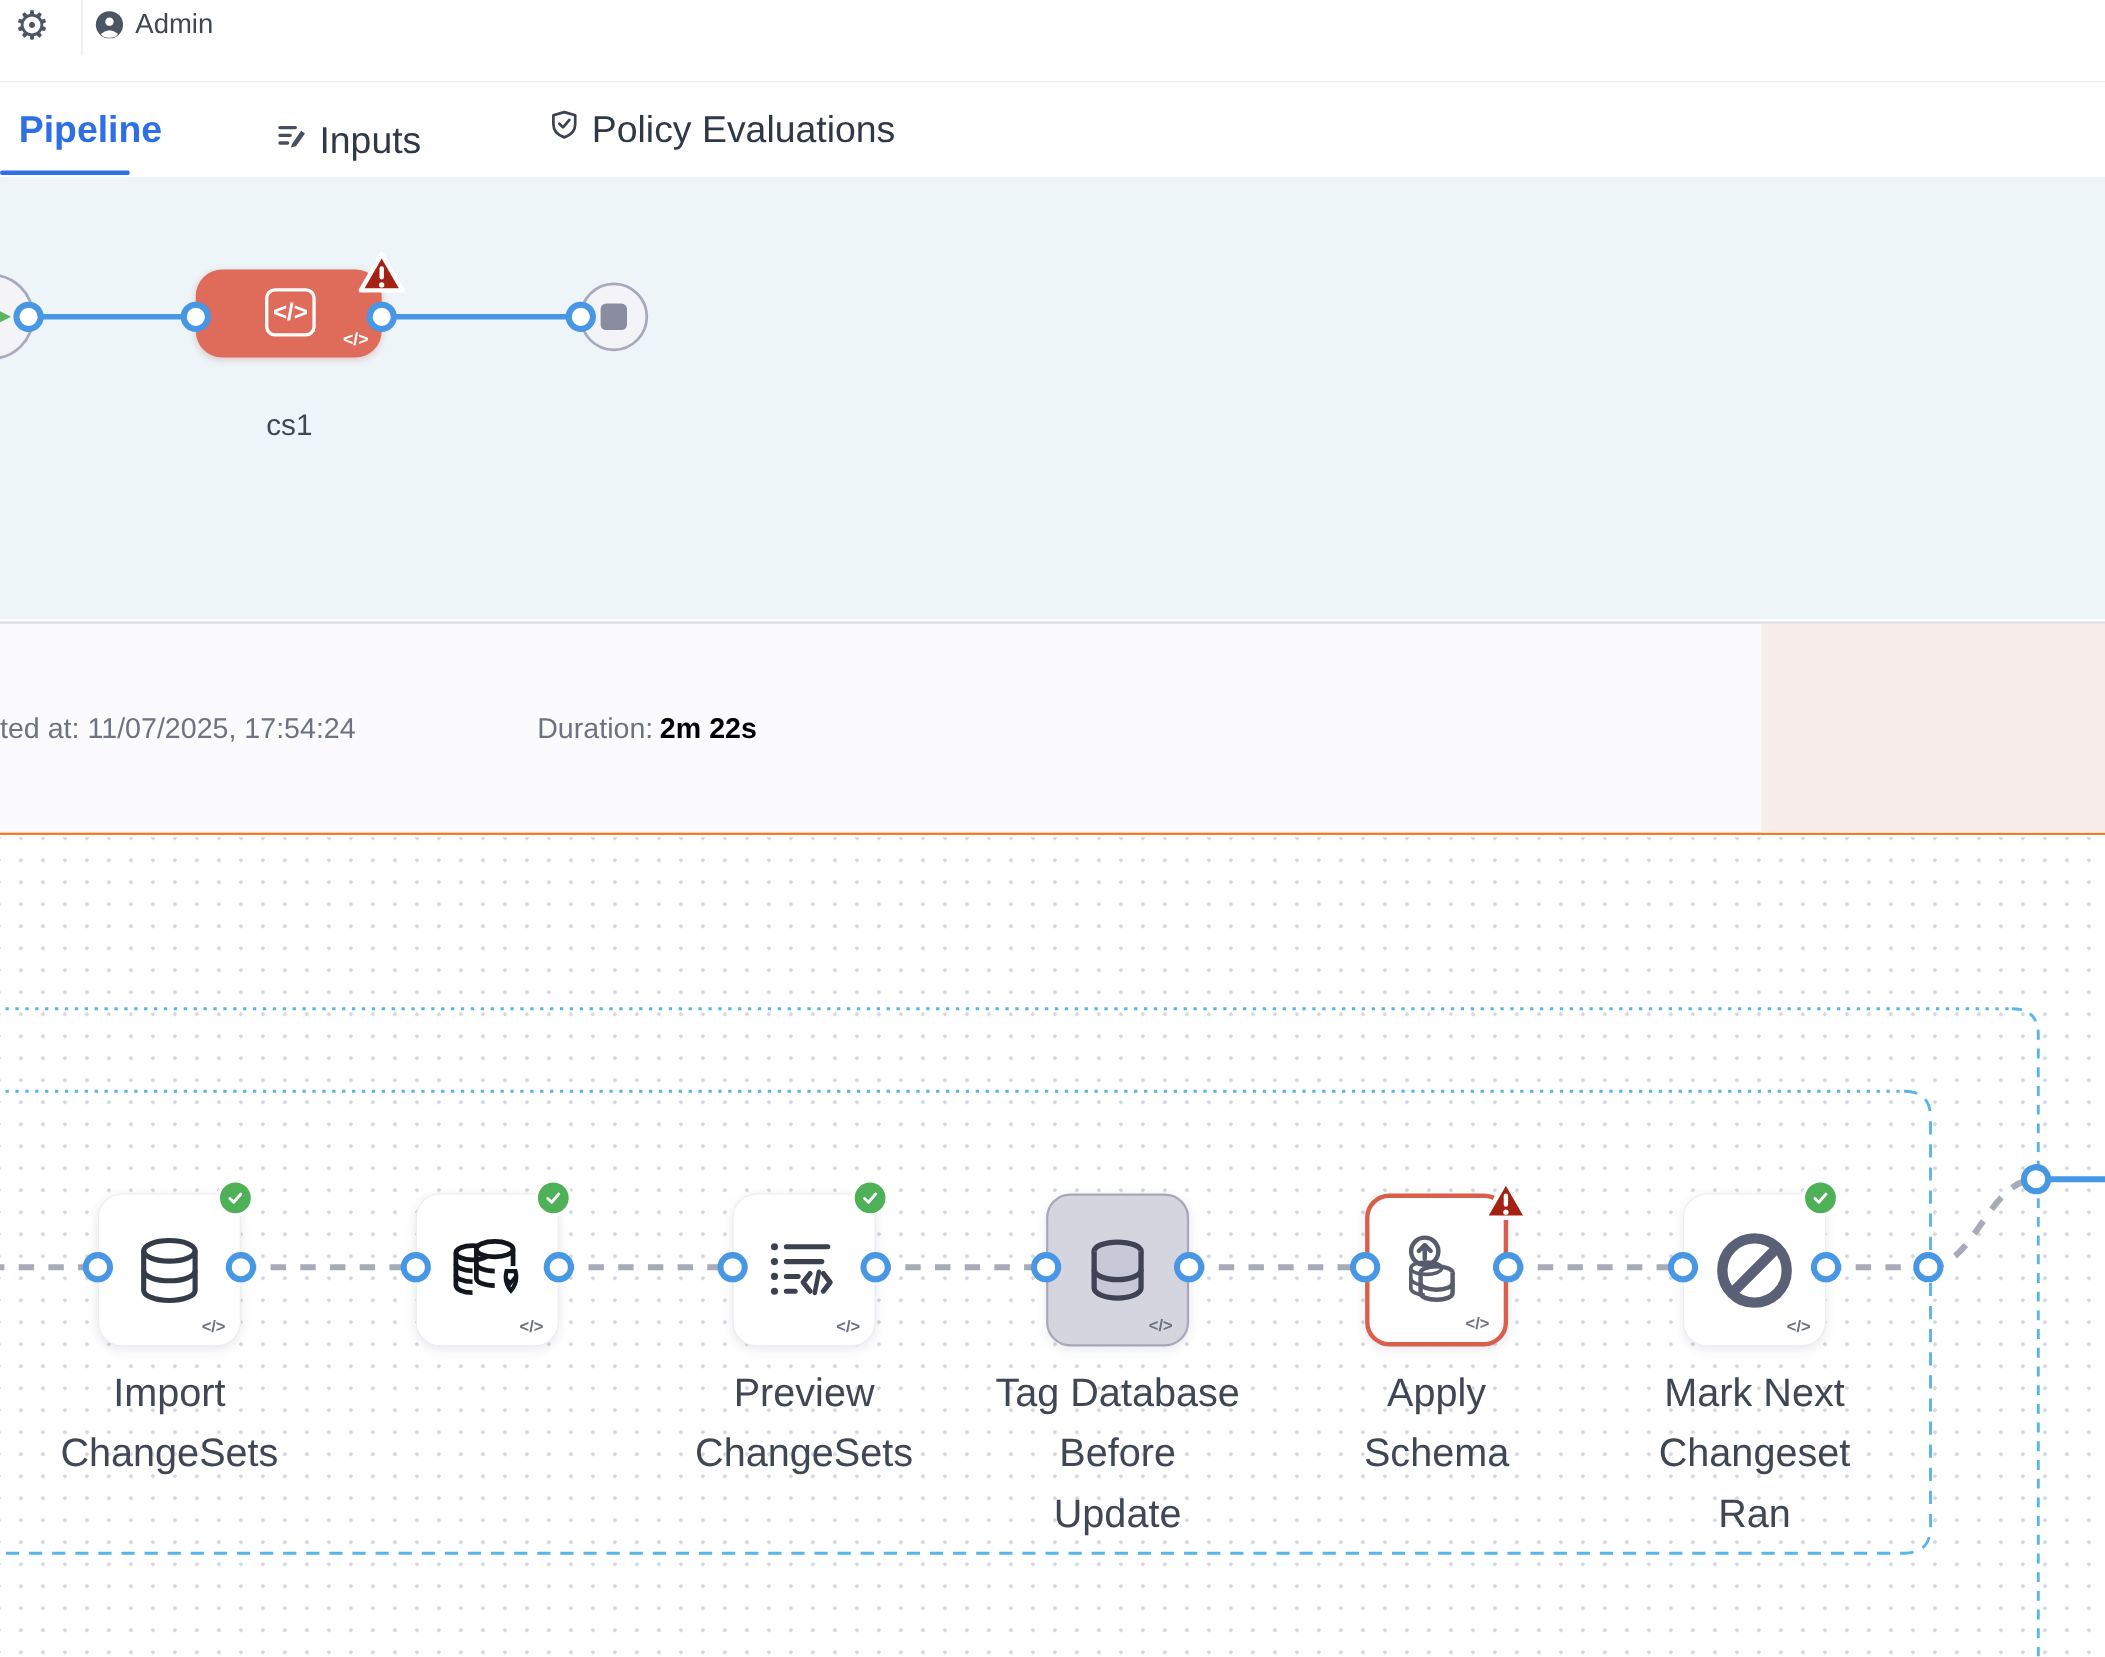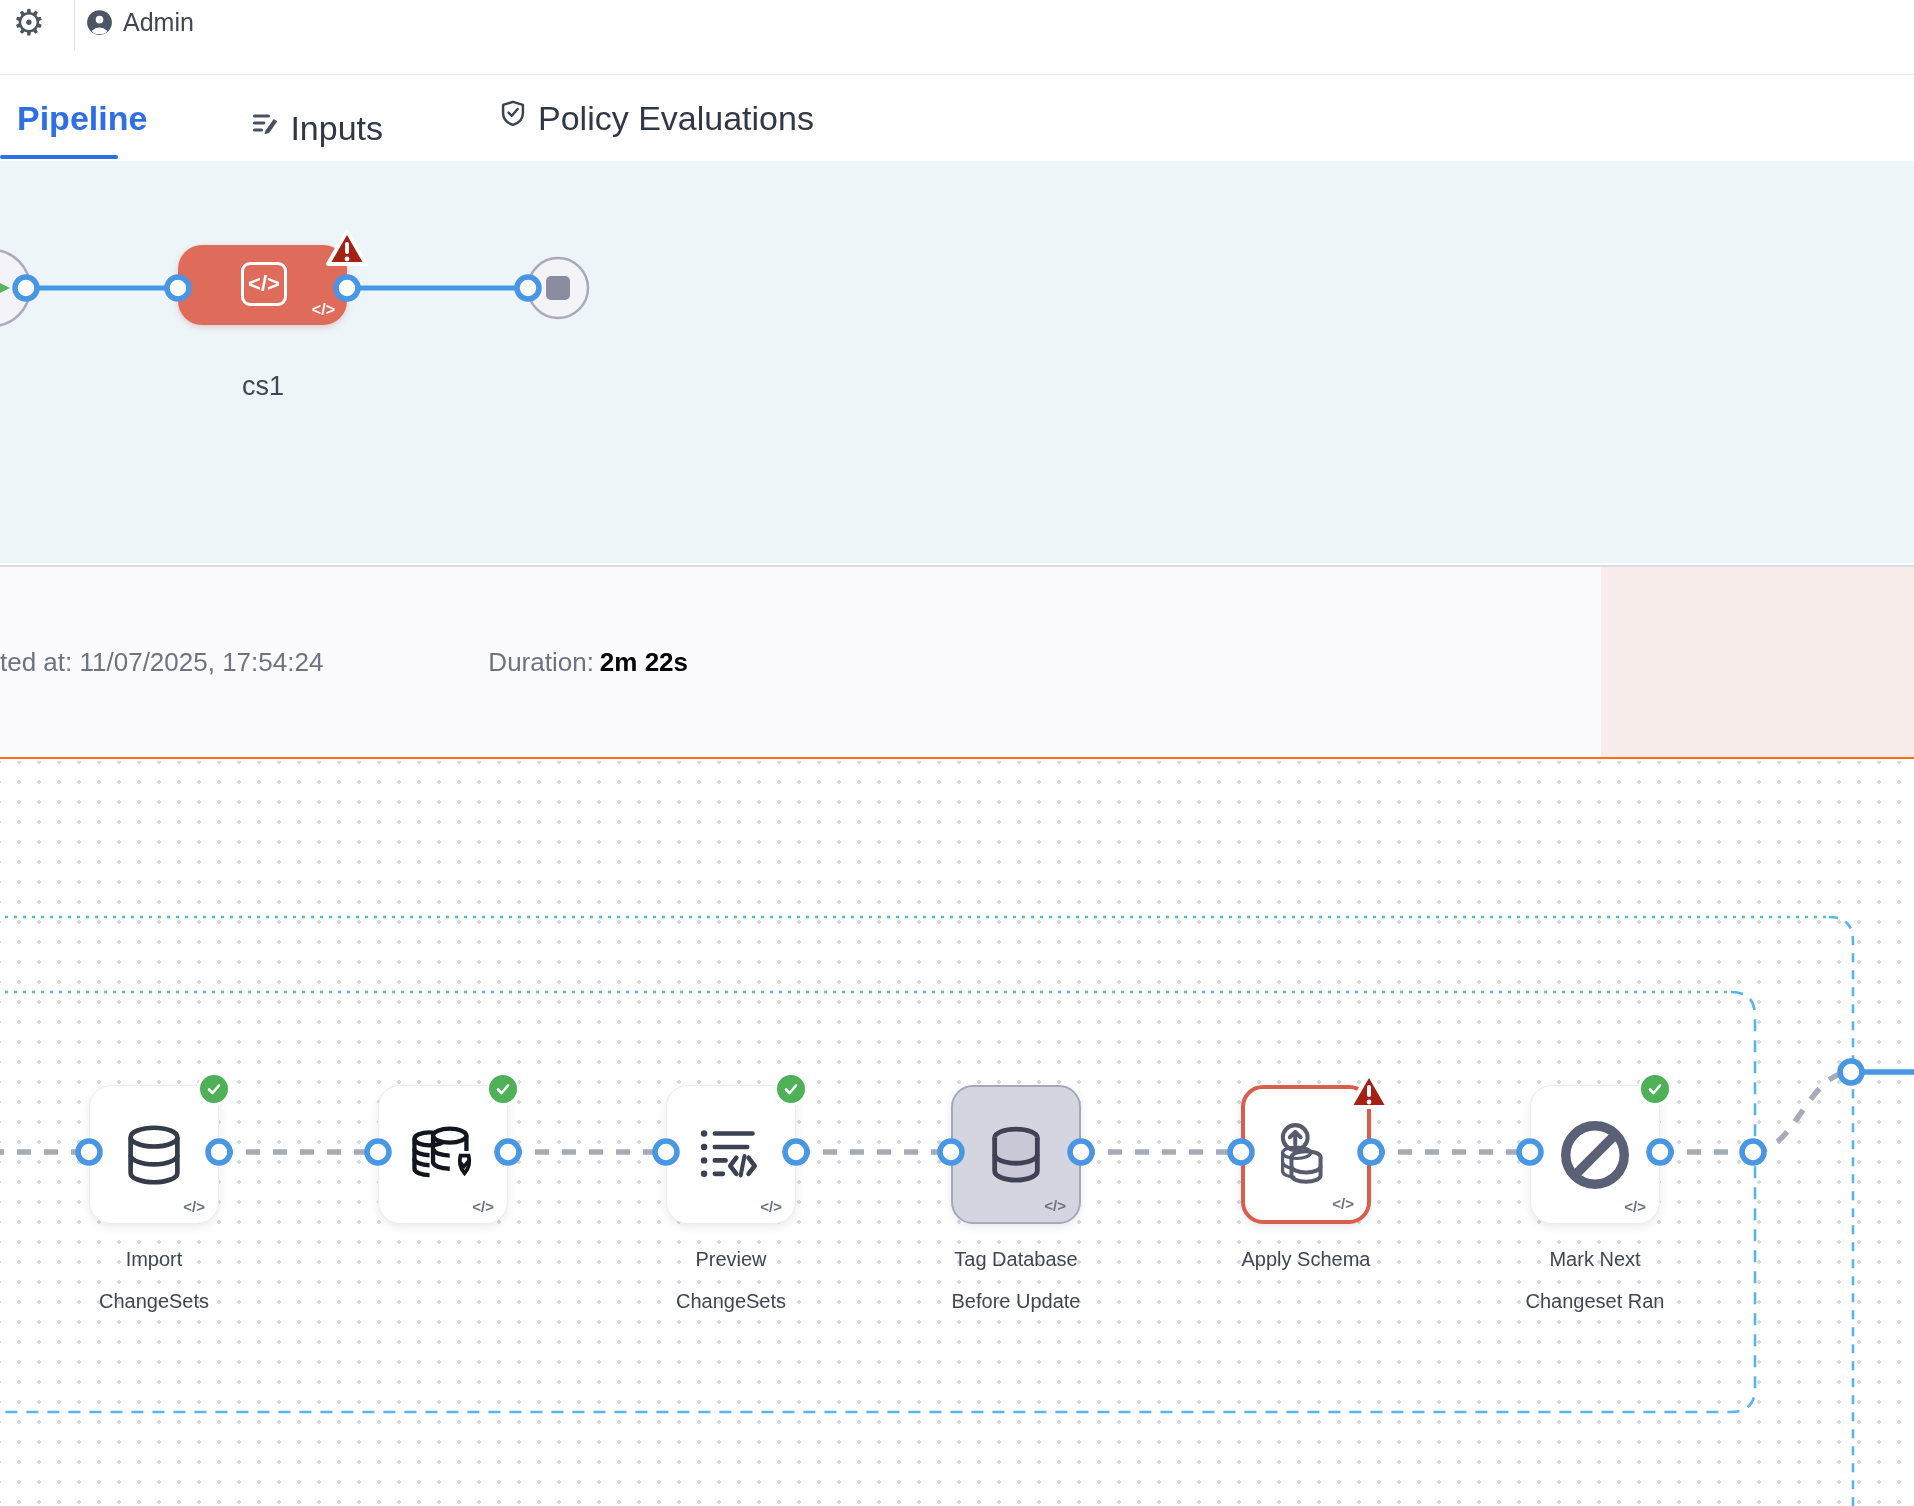--- a/index.html
+++ b/index.html
@@ -58,21 +58,21 @@
     background-image:radial-gradient(#D8D8E0 1.7px, transparent 1.8px);
     background-size:20px 20px; background-position:9px 11px; }
 
   .wf-node { position:absolute; top:324px; width:230px; text-align:center; }
   .wf-card { position:relative; margin:0 auto; width:130px; height:139px; background:#fff;
     border:1px solid #ECECF1; border-radius:22px; box-shadow:0 3px 10px rgba(40,50,80,.10);
     display:flex; align-items:center; justify-content:center; cursor:pointer; }
   .wf-card .code { position:absolute; right:13px; bottom:8px; color:#6B7280; font-size:15px; font-weight:700; }
   .wf-card.selected { background:#D5D5E0; border:2px solid #A7A7BB; }
   .wf-card.error { border:4px solid #D95F4C; }
-  .wf-label { margin-top:14px; font-size:20px; line-height:42px; color:#3F4654; white-space:pre-line; }
+  .wf-label { margin-top:14px; font-size:36px; line-height:55px; color:#3F4654; white-space:pre-line; }
   .ok-badge { position:absolute; right:-13px; top:-14px; width:34px; height:34px; border-radius:50%;
     background:#4EB157; border:3px solid #fff; display:flex; align-items:center; justify-content:center; }
   .wf-card .err-badge { right:-24px; top:-18px; }
 
   svg.overlay { position:absolute; left:0; top:0; pointer-events:none; }
   .svg-top { z-index:5; }
   .svg-bottom { z-index:5; }
 </style>
 </head>
 <body>

